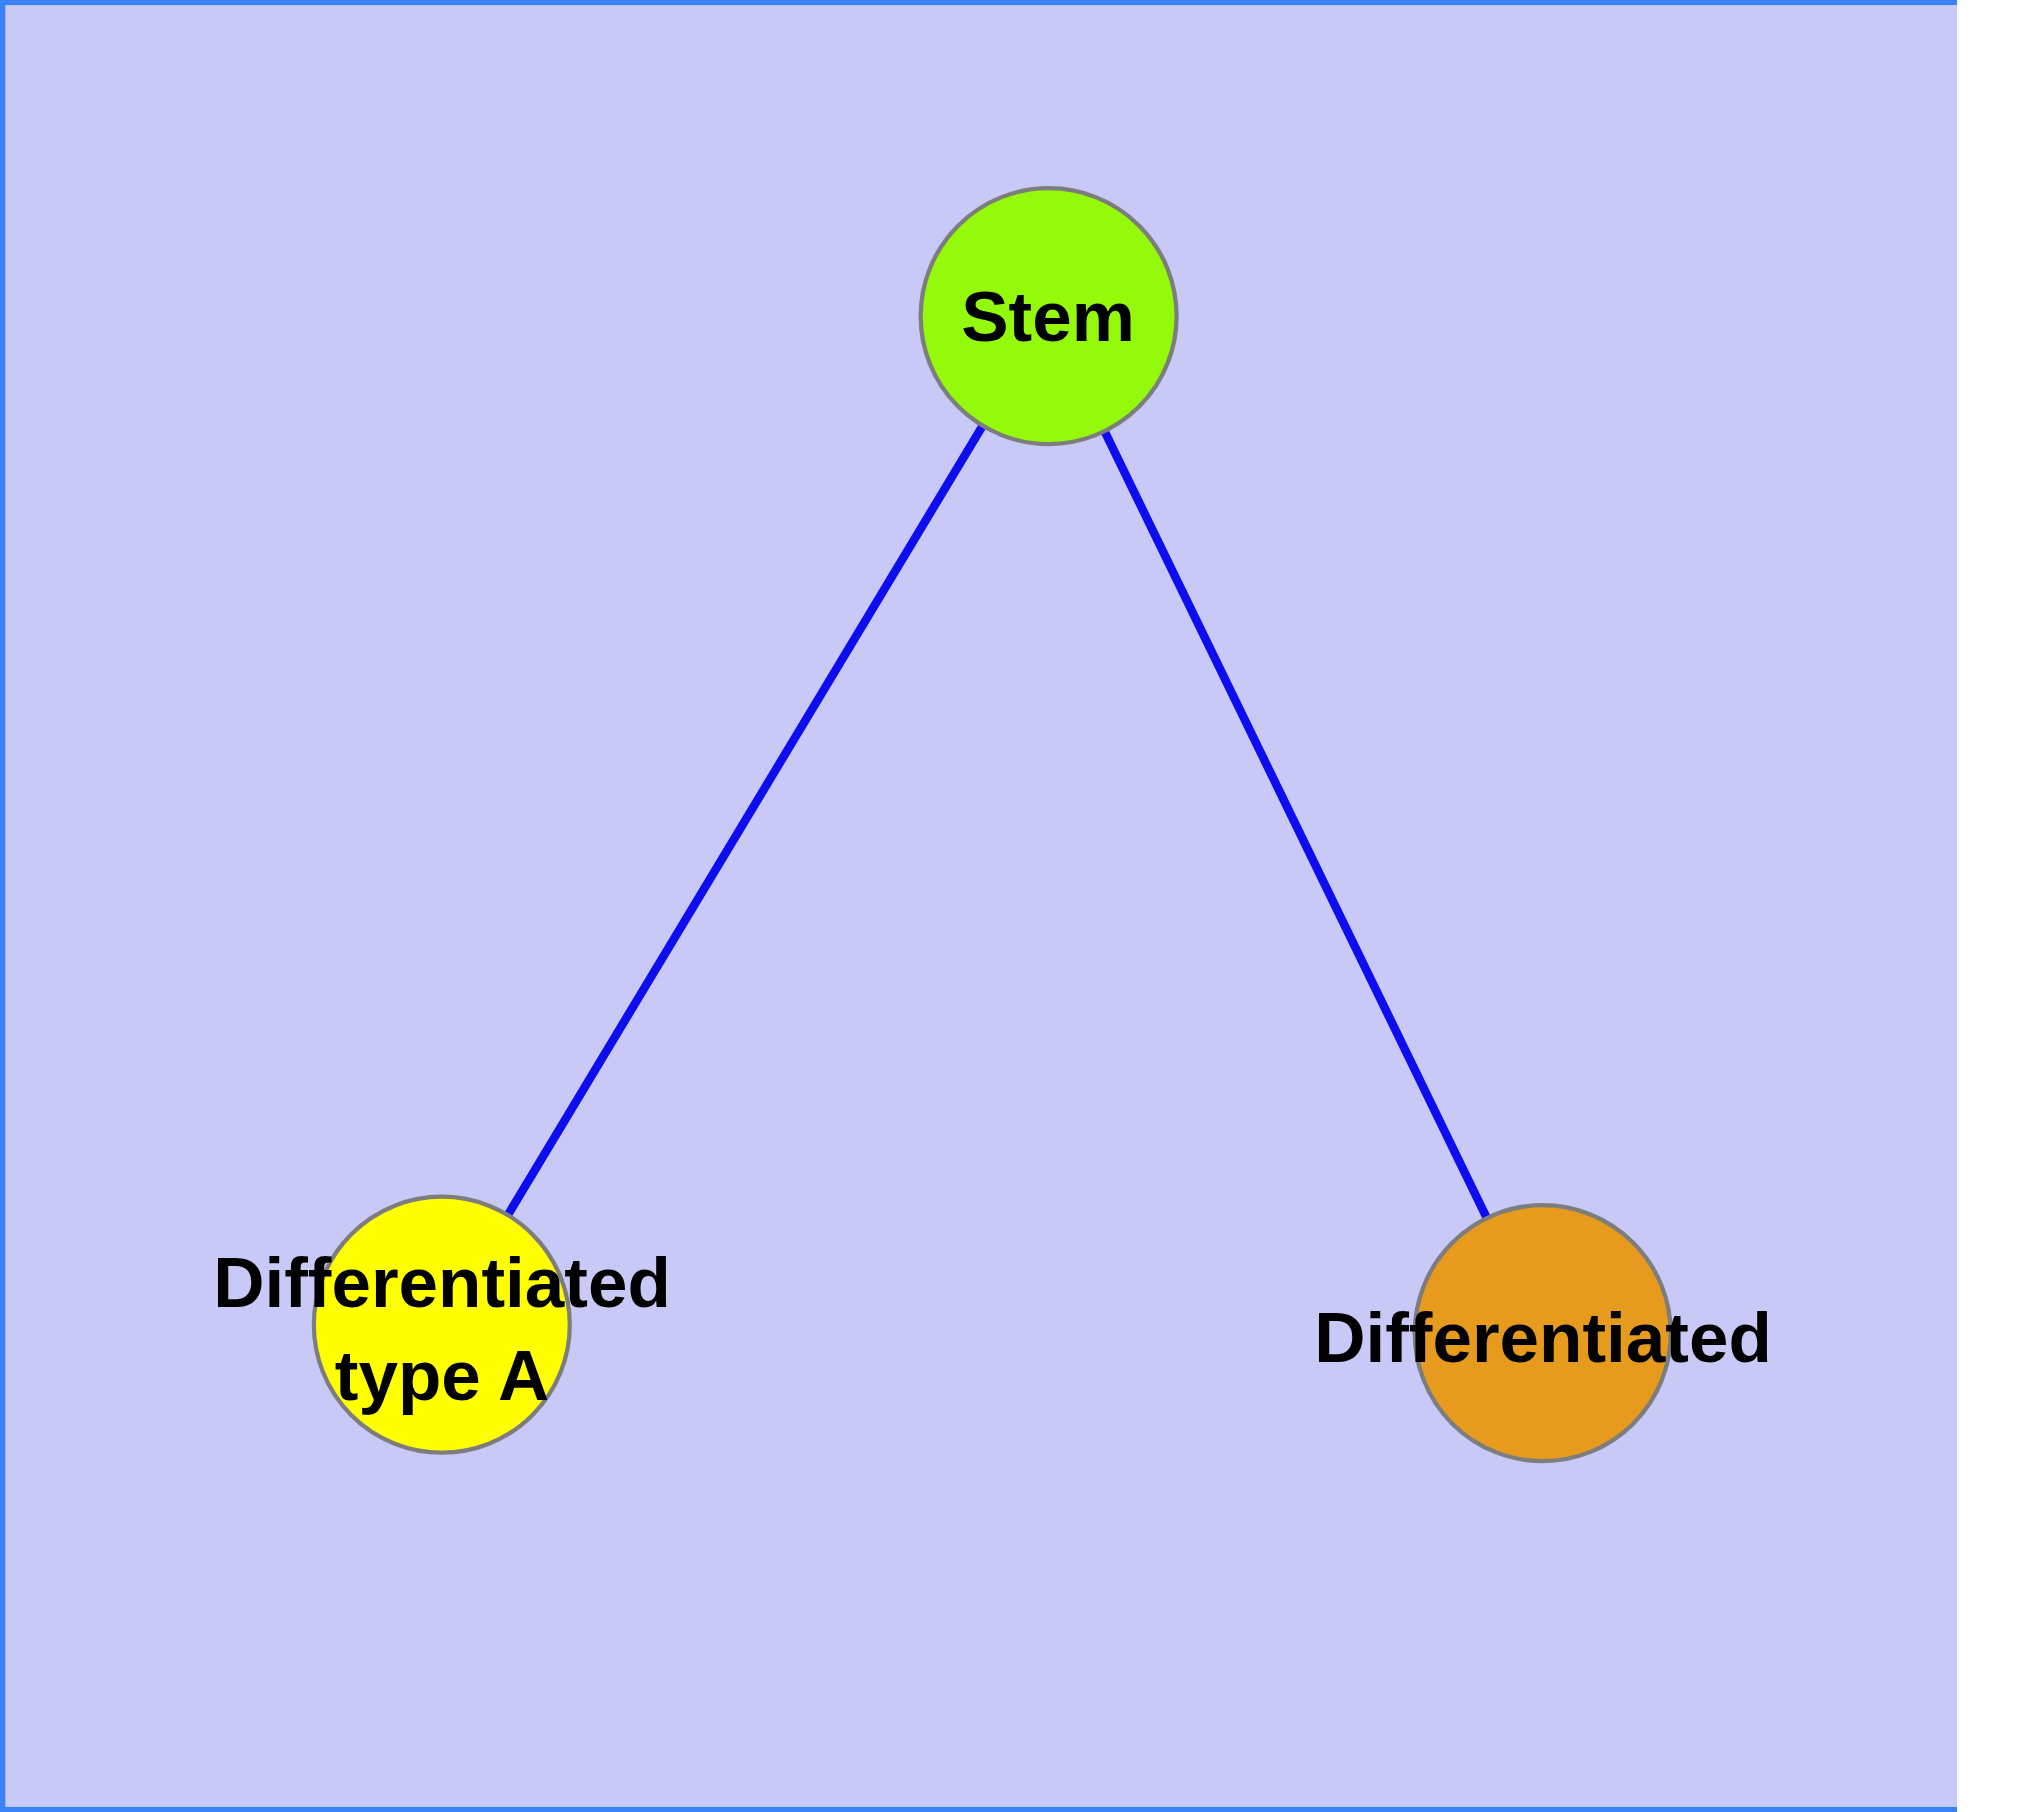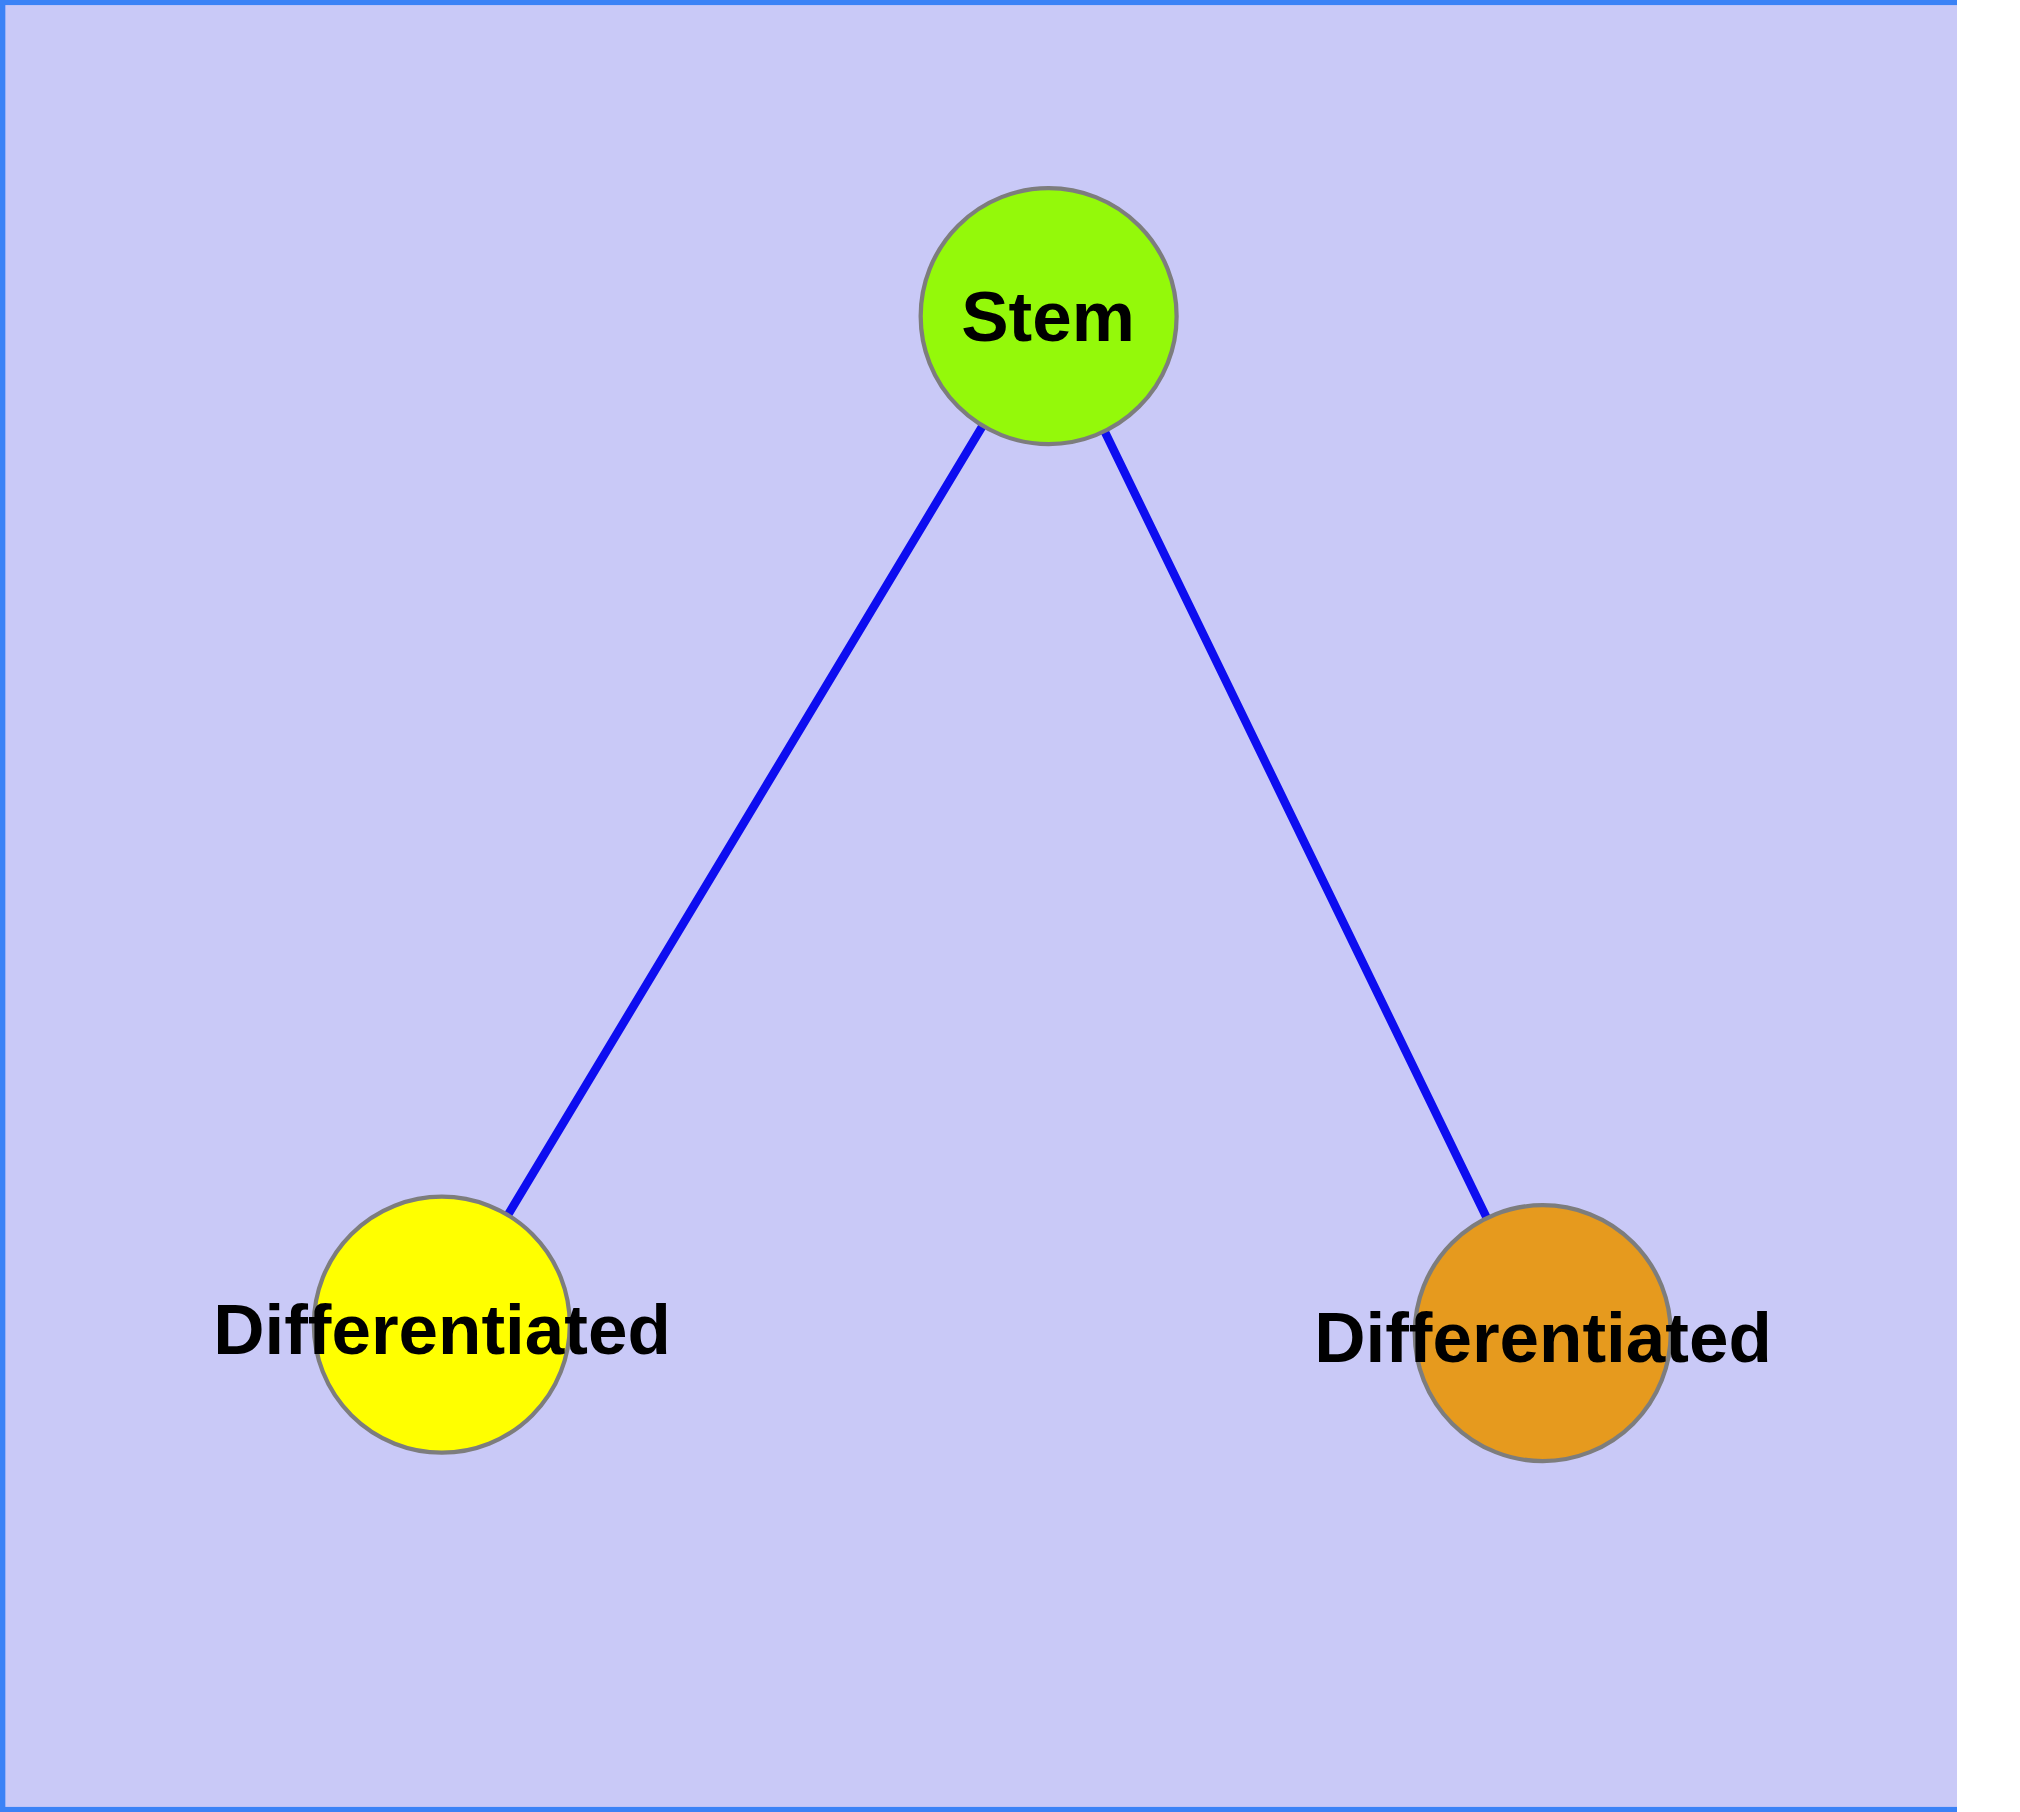--- a/index.html
+++ b/index.html
@@ -62,20 +62,21 @@
     <circle class="node-circle" cx="521" cy="1563" r="151" fill="#ffff00"></circle>
     <circle class="node-circle" cx="1820" cy="1573" r="151" fill="#e69a1e"></circle>
   </svg>
 
   <div class="node-label" style="left:1048px; top:316px;">
     <span class="line">Stem</span>
   </div>
 
   <div class="node-label" style="left:442px; top:1329px;">
     <span class="line">Differentiated</span>
+    <span class="line">type A</span>
   </div>
 
   <div class="node-label" style="left:1543px; top:1337px;">
     <span class="line">Differentiated</span>
   </div>
 
 </div>
 
 
 </body></html>

